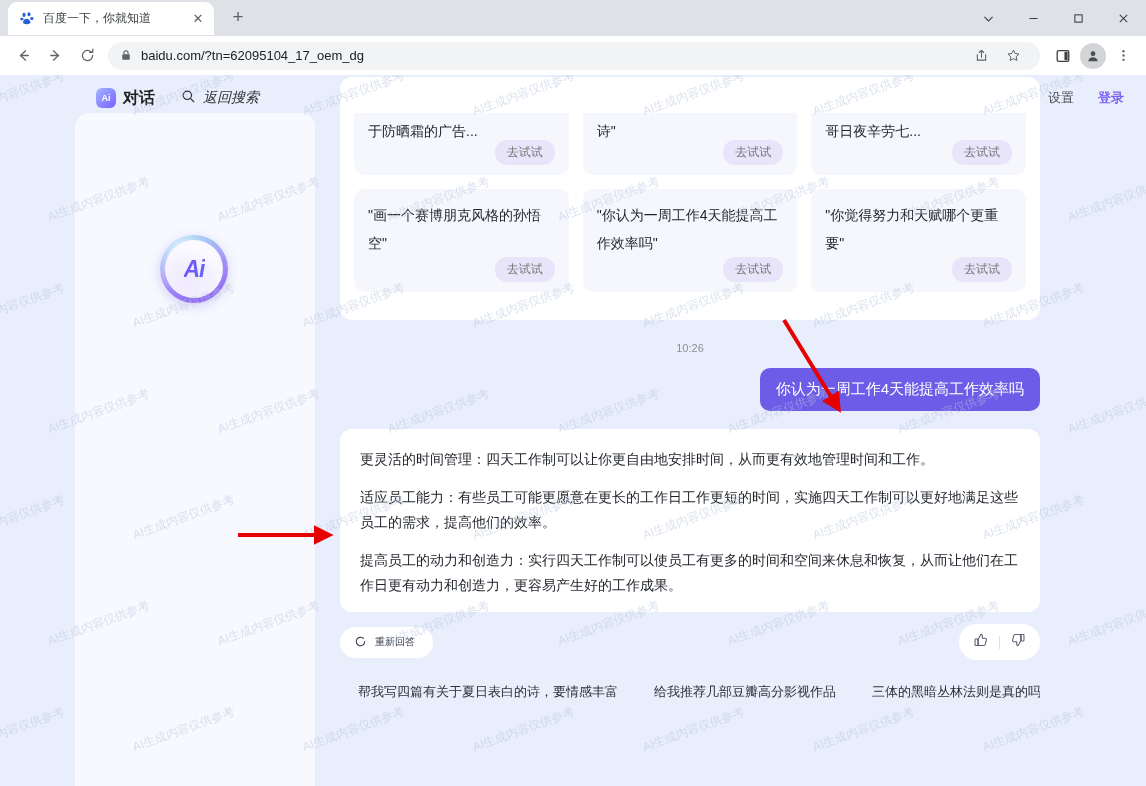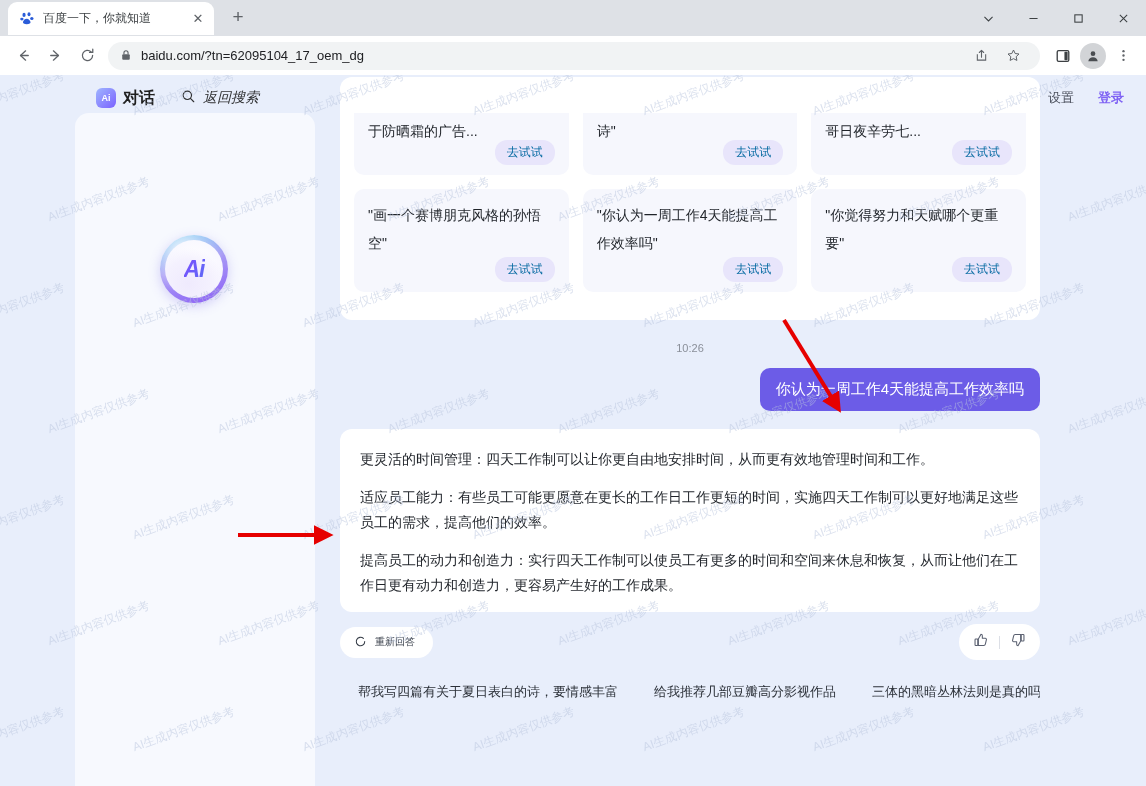--- a/index.html
+++ b/index.html
@@ -151,21 +151,21 @@
   .card {
     flex: 1; background: #f6f7fd; border-radius: 10px;
     padding: 12px 14px 10px; position: relative; min-height: 84px;
     display: flex; flex-direction: column;
   }
   .card-text {
     font-size: 14px; color: #1f2329; line-height: 28px;
     flex: 1; overflow: hidden;
   }
   .card-btn {
-    align-self: flex-end; background: #e8e5fb; color: #0369a1;
+    align-self: flex-end; background: #e8e5fb; color: #737373;
     font-size: 12px; border-radius: 12px; padding: 4px 12px;
   }
   .cards-row.clipped { height: 62px; overflow: hidden; margin-bottom: 14px; }
   .cards-row.clipped .card { min-height: 98px; margin-top: -36px; }
 
   .timestamp {
     text-align: center; font-size: 11px; color: #8a8f99;
     margin: 22px 0 14px;
   }
 

